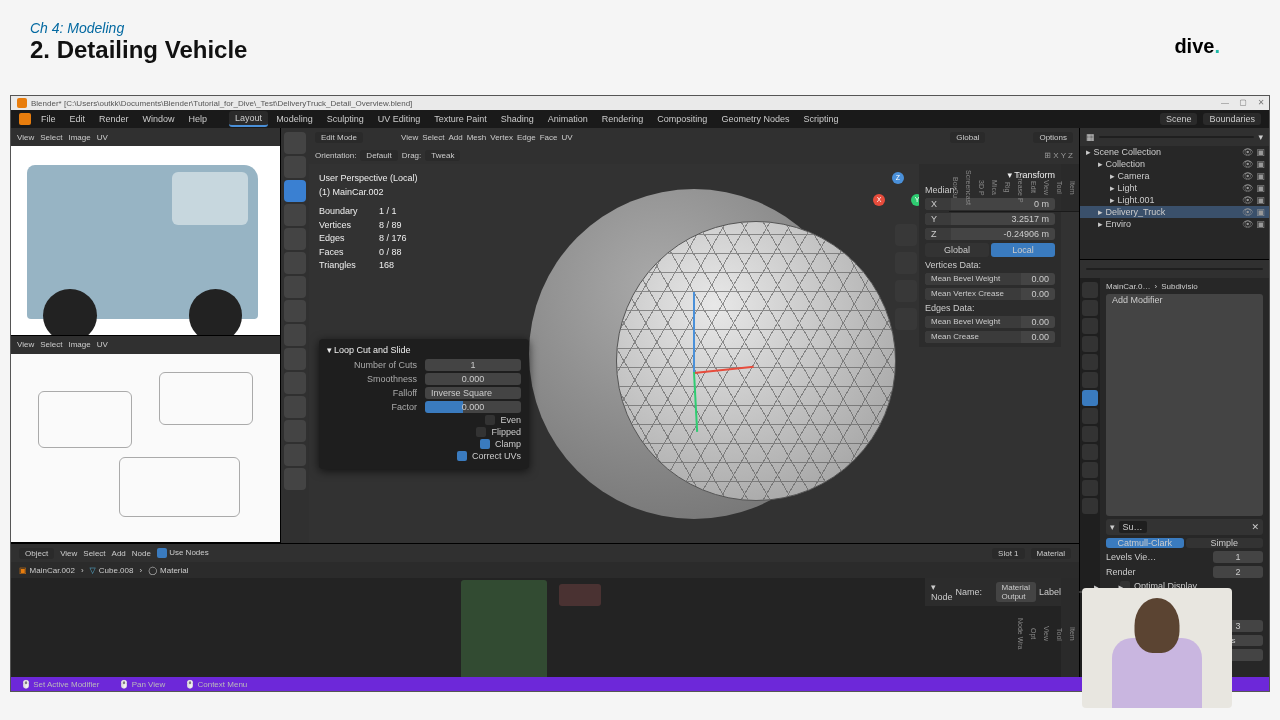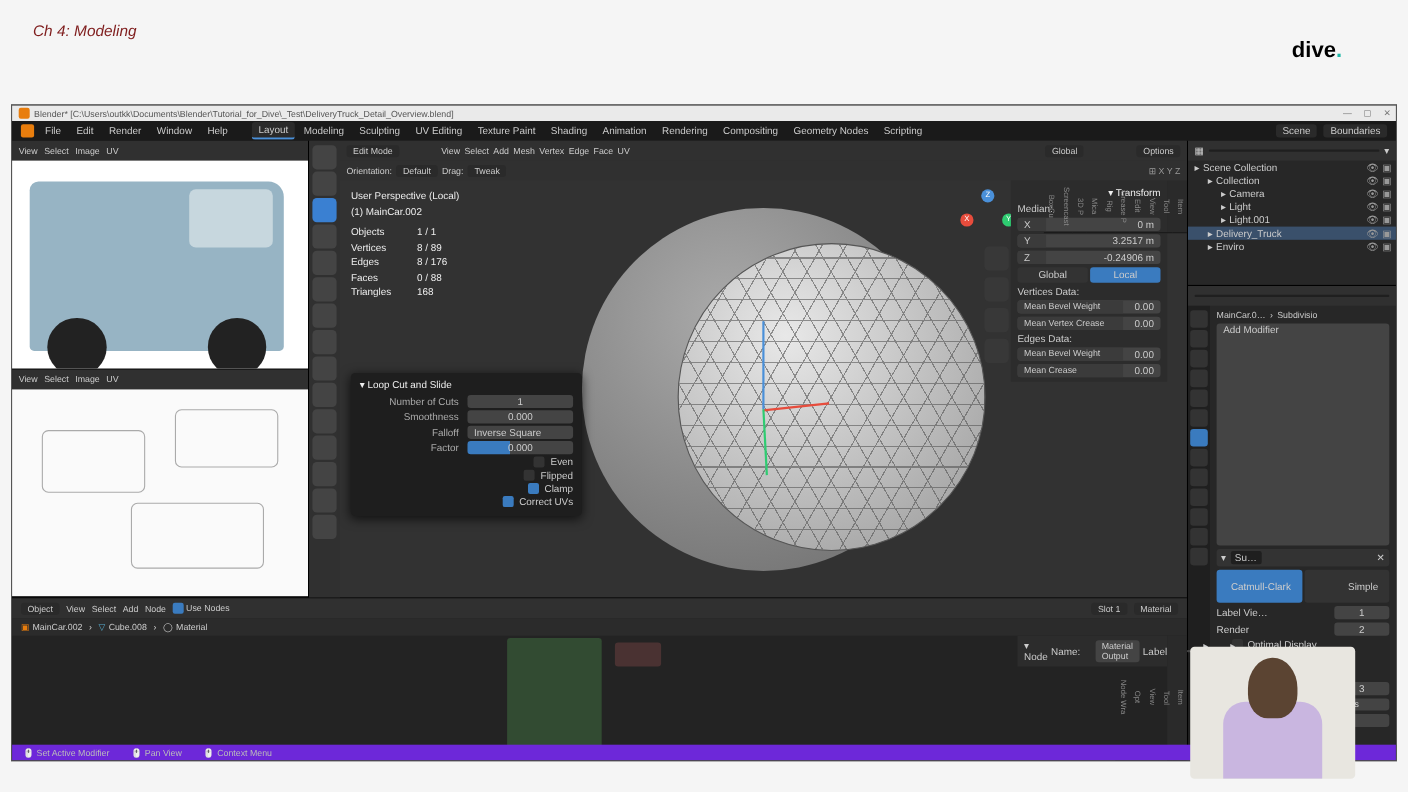--- a/index.html
+++ b/index.html
@@ -1,18 +1,18 @@
 <!DOCTYPE html>
 <html><head>
 <meta charset="utf-8">
 <style>
   * { box-sizing: border-box; margin: 0; padding: 0; font-family: sans-serif; }
   body { width: 1280px; height: 720px; background: #f5f5f5; overflow: hidden; position: relative; }
   .slide-header { position: absolute; top: 20px; left: 30px; }
-  .slide-chapter { font-style: italic; font-size: 14px; color: #7f1d1d; }
+  .slide-chapter { font-style: italic; font-size: 14px; color: #0369a1; }
   .slide-title { font-size: 24px; font-weight: bold; color: #111; }
   .dive-logo { position: absolute; top: 35px; right: 60px; font-size: 20px; font-weight: bold; color: #000; }
   .dive-logo .dot { color: #1fb8a8; }
   .blender-window { position: absolute; top: 95px; left: 10px; right: 10px; bottom: 28px; background: #1f1f1f; border: 1px solid #555; display: flex; flex-direction: column; }
   .titlebar { height: 14px; background: #eaeaea; color: #555; font-size: 8px; display: flex; align-items: center; padding: 0 6px; }
   .title-icon { width: 10px; height: 10px; background: #e87d0d; border-radius: 2px; margin-right: 4px; }
   .win-btns { position: absolute; right: 2px; display: flex; gap: 6px; }
   .win-btn { width: 12px; height: 10px; font-size: 8px; color: #777; text-align: center; }
   .top-menu { height: 18px; background: #1a1a1a; display: flex; align-items: center; padding: 0 8px; gap: 2px; color: #ccc; font-size: 9px; }
   .top-menu-item, .ws-tab { padding: 2px 6px; cursor: pointer; border-radius: 3px; }
@@ -83,21 +83,21 @@
   .prop-tabs { width:20px; background:#1f1f1f; display:flex; flex-direction:column; gap:2px; padding:4px 2px; }
   .prop-tab { width:16px; height:16px; background:#333; border-radius:3px; }
   .prop-tab.act { background:#3a7bbf; }
   .prop-body { flex:1; padding:4px 6px; display:flex; flex-direction:column; gap:3px; }
   .p-row { display:flex; align-items:center; gap:4px; }
   .p-fld { flex:1; background:#444; border-radius:3px; padding:1px 6px; text-align:center; }
   .p-chk { display:flex; align-items:center; gap:4px; padding-left:14px; }
   .p-chk .cb { width:10px; height:10px; background:#3a7bbf; border-radius:2px; }
   .p-chk .cb.off { background:#333; }
   .p-two { display:flex; gap:2px; }
-  .p-two div { flex:1; text-align:right; padding:10px; background:#333; border-radius:3px; }
+  .p-two div { flex:1; text-align:center; padding:0; background:#333; border-radius:3px; }
   .p-two .act { background:#3a7bbf; }
 
   .bottom { grid-row:2; grid-column:1 / span 2; background:#232323; border-top:1px solid #000; display:flex; flex-direction:column; }
   .shader-hdr { height:18px; background:#303030; color:#ccc; font-size:8px; display:flex; align-items:center; gap:6px; padding:0 8px; }
   .shader-bc { height:16px; background:#2b2b2b; color:#ccc; font-size:8px; display:flex; align-items:center; gap:6px; padding:0 8px; }
   .bc-item { display:flex; align-items:center; gap:3px; }
   .shader-body { flex:1; position:relative; }
   .node-big { position:absolute; left:450px; top:2px; width:86px; height:108px; background:#324b32; border-radius:3px; font-size:6px; color:#ccc; padding:2px; }
   .node-sm { position:absolute; left:548px; top:6px; width:42px; height:22px; background:#4a3232; border-radius:3px; }
   .node-n { position:absolute; top:0; right:18px; width:136px; background:#2c2c2c; color:#ccc; font-size:9px; padding:4px 6px; display:flex; gap:3px; }
@@ -105,20 +105,21 @@
   .statusbar { position:absolute; bottom:0; left:0; right:0; height:14px; background:#6d28d9; color:#bbb; font-size:8px; display:flex; align-items:center; gap:20px; padding:0 10px; }
   .presenter { position:absolute; bottom:12px; right:48px; width:150px; height:120px; background:#e8e6e0; border-radius:4px; overflow:hidden; }
   .presenter .bust { position:absolute; bottom:0; left:50%; transform:translateX(-50%); width:90px; height:70px; background:#c9b6e0; border-radius:20px 20px 0 0; }
   .presenter .head { position:absolute; bottom:55px; left:50%; transform:translateX(-50%); width:45px; height:55px; background:#5b4432; border-radius:50% 50% 40% 40%; }
 </style>
 </head>
 <body>
 
 <div class="slide-header">
   <div class="slide-chapter">Ch 4: Modeling</div>
+  <div class="slide-title">2. Detailing Vehicle</div>
 </div>
 <div class="dive-logo">
   <span>dive</span><span class="dot">.</span>
 </div>
 
 <div class="blender-window">
   <div class="titlebar">
     <div class="title-icon"></div>
     <span>Blender* [C:\Users\outkk\Documents\Blender\Tutorial_for_Dive\_Test\DeliveryTruck_Detail_Overview.blend]</span>
     <div class="win-btns">
@@ -239,21 +240,21 @@
             <div class="wire"></div>
           </div>
         <div class="axis-r"></div>
         <div class="axis-g"></div>
         <div class="axis-b"></div>
 
         <div class="stats">
           <div>User Perspective (Local)</div>
           <div>(1) MainCar.002</div>
           <div style="height:6px"></div>
-          <div><span class="lbl">Objects</span><span>1 / 1</span></div>
+          <div><span class="lbl">Boundary</span><span>1 / 1</span></div>
           <div><span class="lbl">Vertices</span><span>8 / 89</span></div>
           <div><span class="lbl">Edges</span><span>8 / 176</span></div>
           <div><span class="lbl">Faces</span><span>0 / 88</span></div>
           <div><span class="lbl">Triangles</span><span>168</span></div>
         </div>
 
         <div class="gizmo-nav">
           <div class="g-dot" style="background:#4a90d9;top:0;left:15px">Z</div>
           <div class="g-dot" style="background:#e74c3c;top:22px;left:-4px">X</div>
           <div class="g-dot" style="background:#2ecc71;top:22px;right:-4px">Y</div>
@@ -455,21 +456,21 @@
             <span>▾</span>
             <span style="background:#1f1f1f;padding:1px 4px;border-radius:2px">Su…</span>
             <span style="flex:1"></span>
             <span>✕</span>
           </div>
           <div class="p-two">
               <div class="act">Catmull-Clark</div>
               <div>Simple</div>
             </div>
           <div class="p-row">
-              <span style="flex:1">Label Vie…</span>
+              <span style="flex:1">Levels Vie…</span>
               <span class="p-fld" style="flex:0 0 50px">1</span>
             </div>
           <div class="p-row">
               <span style="flex:1">Render</span>
               <span class="p-fld" style="flex:0 0 50px">2</span>
             </div>
           <div class="p-chk">
               <div class="cb off"></div>
               <span>Optimal Display</span>
             </div>

